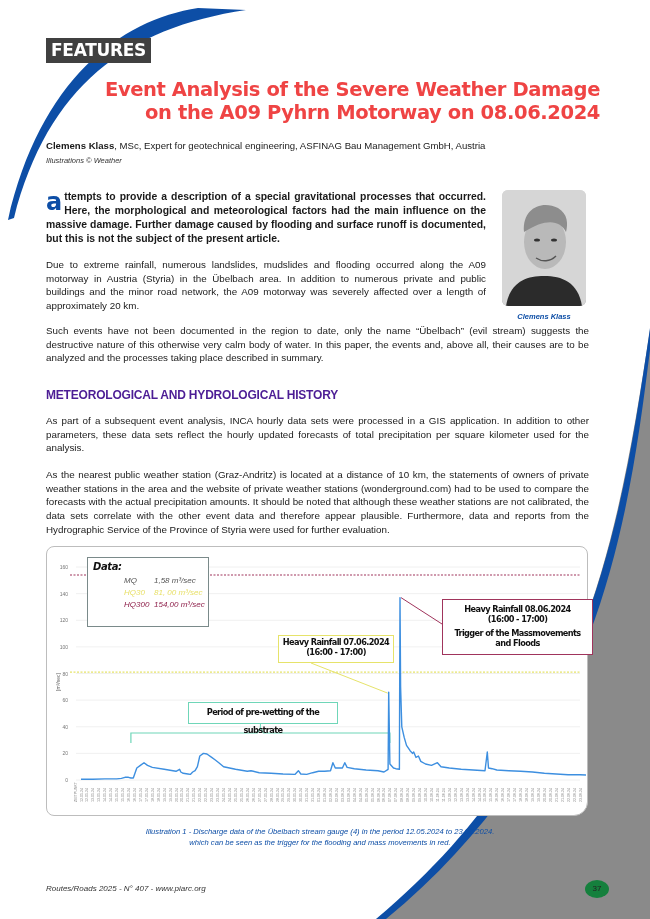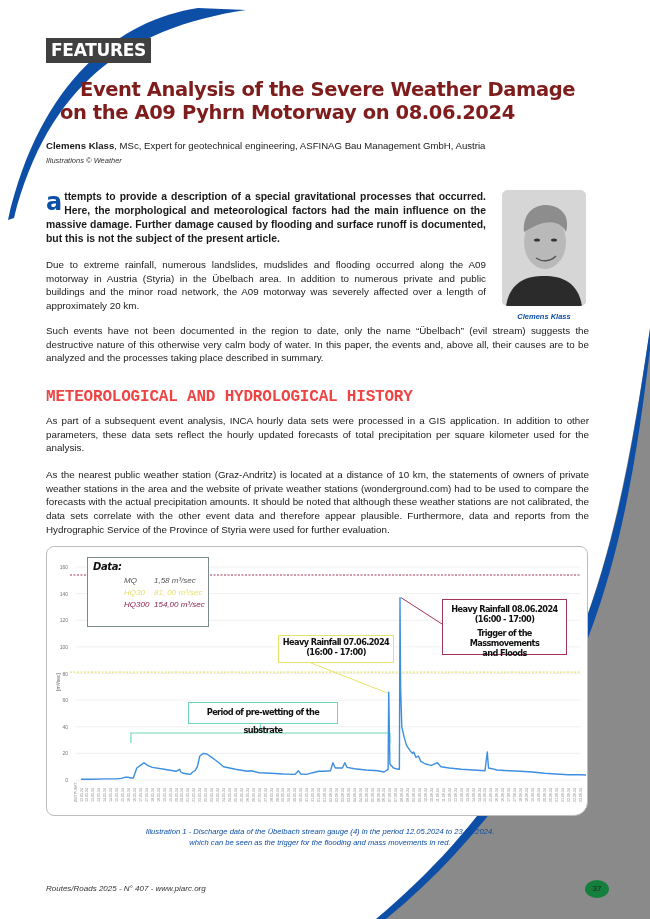--- a/index.html
+++ b/index.html
@@ -2,52 +2,52 @@
 <html><head>
 <meta charset="utf-8">
 <style>
   html, body { margin:0; padding:0; }
   body { width:650px; height:919px; position:relative; background:#ffffff; overflow:hidden;
          font-family:"Liberation Sans", sans-serif; color:#1a1a1a; }
   .bg-shape { position:absolute; left:0; top:0; width:650px; height:919px; }
   .badge { position:absolute; left:46px; top:38px; background:#404040; color:#fff;
            font-family:"DejaVu Sans", sans-serif; font-size:17px; font-weight:bold; letter-spacing:-0.3px;
            padding:1px 5px 2px 5px; line-height:22px; }
-  .title { position:absolute; left:60px; top:78px; width:540px; color:#7f1d1d;
-           font-family:"DejaVu Sans", sans-serif; font-size:19.5px; font-weight:bold; line-height:23px; letter-spacing:-0.4px; }
+  .title { position:absolute; left:60px; top:78px; width:540px; color:#ef4444;
+           font-family:"DejaVu Sans", sans-serif; font-size:19.5px; font-weight:bold; line-height:23px; letter-spacing:-0.4px;text-align:right; }
   .title .l1 { display:block; padding-left:20px; }
   .author { position:absolute; left:46px; top:140px; font-size:9.6px; }
   .author b { font-weight:bold; }
   .credits { position:absolute; left:46px; top:156px; font-size:7.5px; font-style:italic; color:#333; }
   .lead { position:absolute; left:46px; top:190px; width:440px; font-size:10.4px; font-weight:bold; line-height:14px; text-align:justify; }
   .dropcap { color:#0d4ea6; font-size:24px; font-weight:bold; float:left; line-height:20px; margin:2px 2px 0 0; font-family:"DejaVu Sans", sans-serif; }
   .para { position:absolute; left:46px; width:440px; font-size:9.8px; line-height:13.7px; text-align:justify; color:#1a1a1a; }
   .para.wide { width:543px; }
   .photo { position:absolute; left:502px; top:190px; width:84px; height:116px; border-radius:6px;
            background:linear-gradient(180deg,#d9d9d9 0%,#c8c8c8 60%,#9a9a9a 100%); overflow:hidden; }
   .photo-caption { position:absolute; left:502px; top:312px; width:84px; text-align:center; color:#0d4ea6;
            font-size:7.5px; font-style:italic; font-weight:bold; }
-  .h2 { position:absolute; left:46px; top:388px; color:#ef4444; font-family:Liberation Mono, monospace;
-        font-size:16px; font-weight:bold; letter-spacing:-0.2px; }
+  .h2 { position:absolute; left:46px; top:388px; color:#4c1d95; font-family:Liberation Sans, sans-serif;
+        font-size:12px; font-weight:bold; letter-spacing:-0.2px; }
   .chart-frame { position:absolute; left:46px; top:546px; width:540px; height:268px; border:1px solid #bdbdbd;
         border-radius:8px 8px 14px 8px; background:#fff; }
   .chart-svg { position:absolute; left:46px; top:546px; }
   .caption { position:absolute; left:60px; top:826px; width:520px; text-align:center; color:#0d4ea6;
              font-size:7.6px; font-style:italic; line-height:11px; }
   .footer { position:absolute; left:46px; top:884px; font-size:8px; font-style:italic; color:#333; }
   .page-num { position:absolute; left:585px; top:880px; width:24px; height:18px; border-radius:50%; background:#15803d;
               font-size:8px; text-align:center; line-height:18px; color:#222; }
   .legend-box { position:absolute; left:87px; top:557px; width:120px; height:68px; background:#fff; border:1px solid #7a8a8a;font-style:italic; }
   .legend-title { position:absolute; left:5px; top:3px; font-family:"DejaVu Sans", sans-serif; font-weight:bold; font-size:10px; color:#111; letter-spacing:-0.4px; }
   .legend-row { position:absolute; left:5px; font-size:8px; }
   .legend-row .k { display:inline-block; width:30px;margin-left:31px; }
   .ann { position:absolute; background:#fff; text-align:center; font-family:"DejaVu Sans", sans-serif;
          font-size:8.2px; font-weight:bold; letter-spacing:-0.6px; line-height:10px; color:#111; }
   .ann.yellow { left:278px; top:635px; width:116px; height:28px; border:1px solid #e6e36a; padding-top:1px; box-sizing:border-box; }
-  .ann.red { left:442px; top:599px; width:125px; height:56px; border:1px solid #a0345c; padding-top:4px; box-sizing:border-box; }
+  .ann.red { left:442px; top:599px; width:151px; height:56px; border:1px solid #a0345c; padding-top:4px; box-sizing:border-box; }
   .ann.teal { left:188px; top:702px; width:148px; height:20px; border:1px solid #6fd6b8; line-height:18px; }
 </style>
 </head>
 <body>
 
 <svg class="bg-shape" width="650" height="919" viewBox="0 0 650 919">
   <path d="M198 8 C120 20, 40 80, 8 220 L14 218 C48 86, 126 28, 246 10 Z" fill="#0d4ea6"></path>
   <path d="M650 330 C620 520, 590 740, 380 919 L650 919 Z" fill="#8a8a8a"></path>
   <path d="M650 328 C622 520, 590 740, 376 919 L386 919 C598 744, 628 526, 650 350 Z" fill="#0d4ea6"></path>
 </svg>

